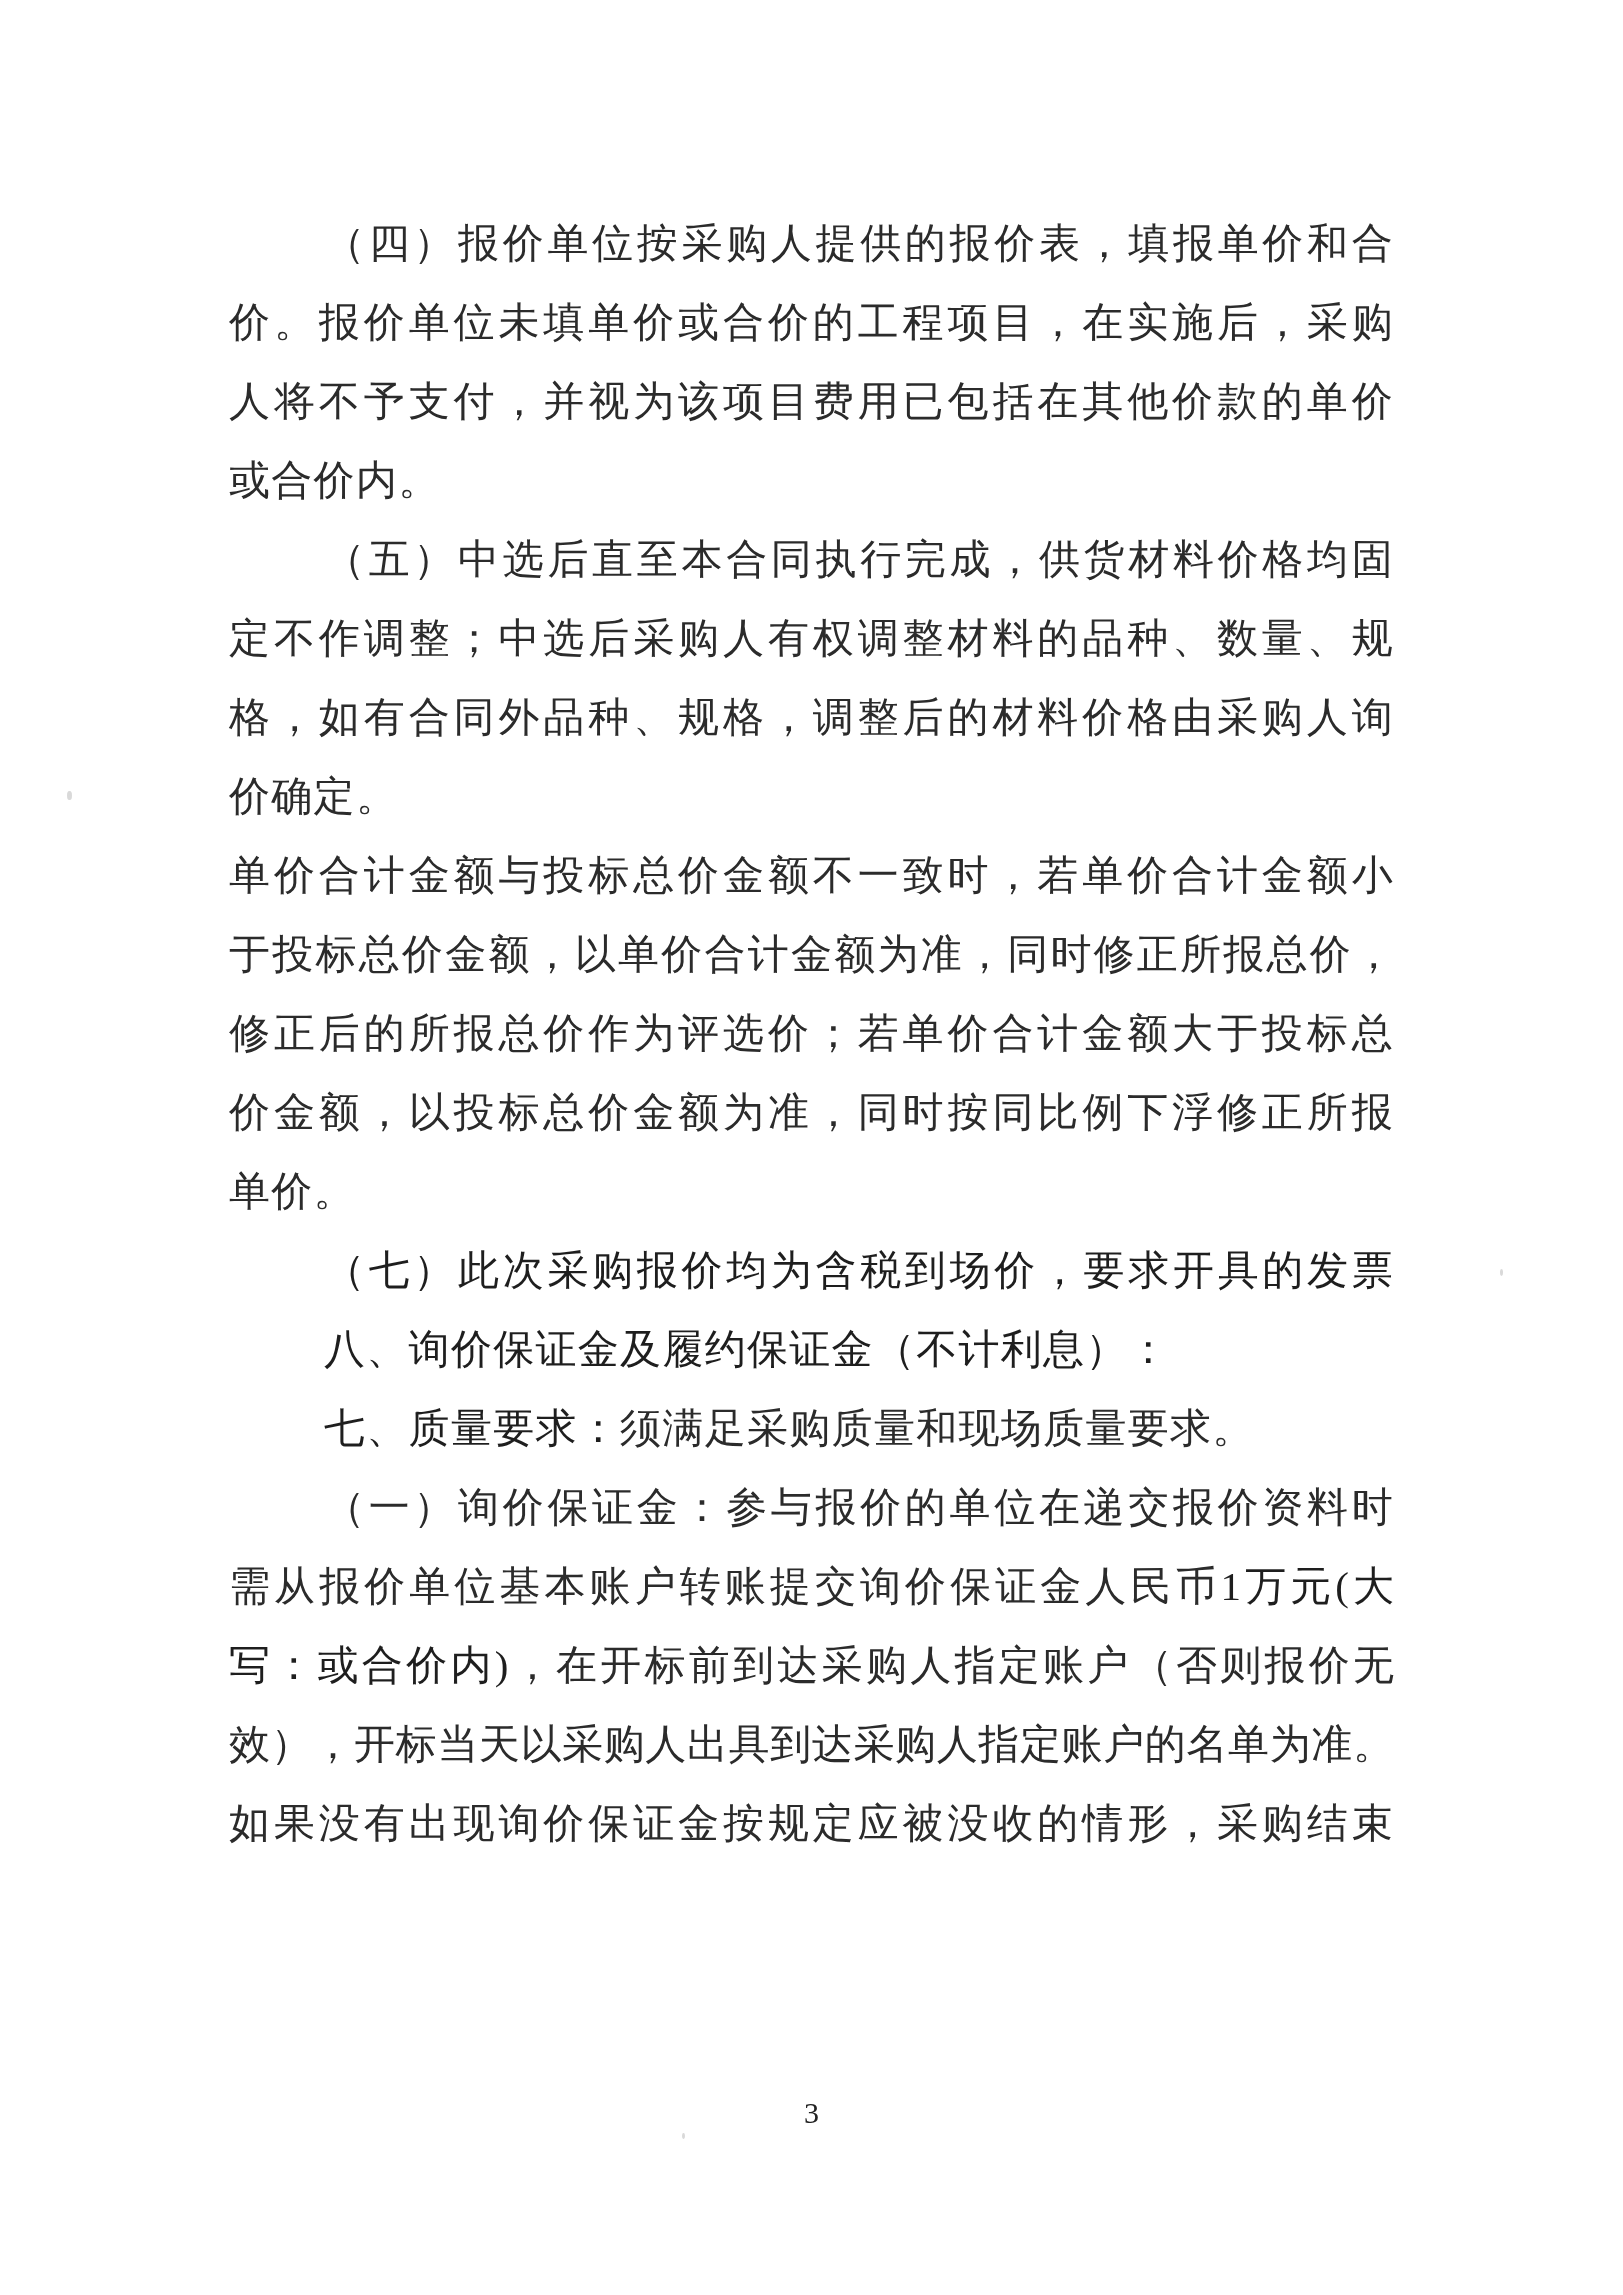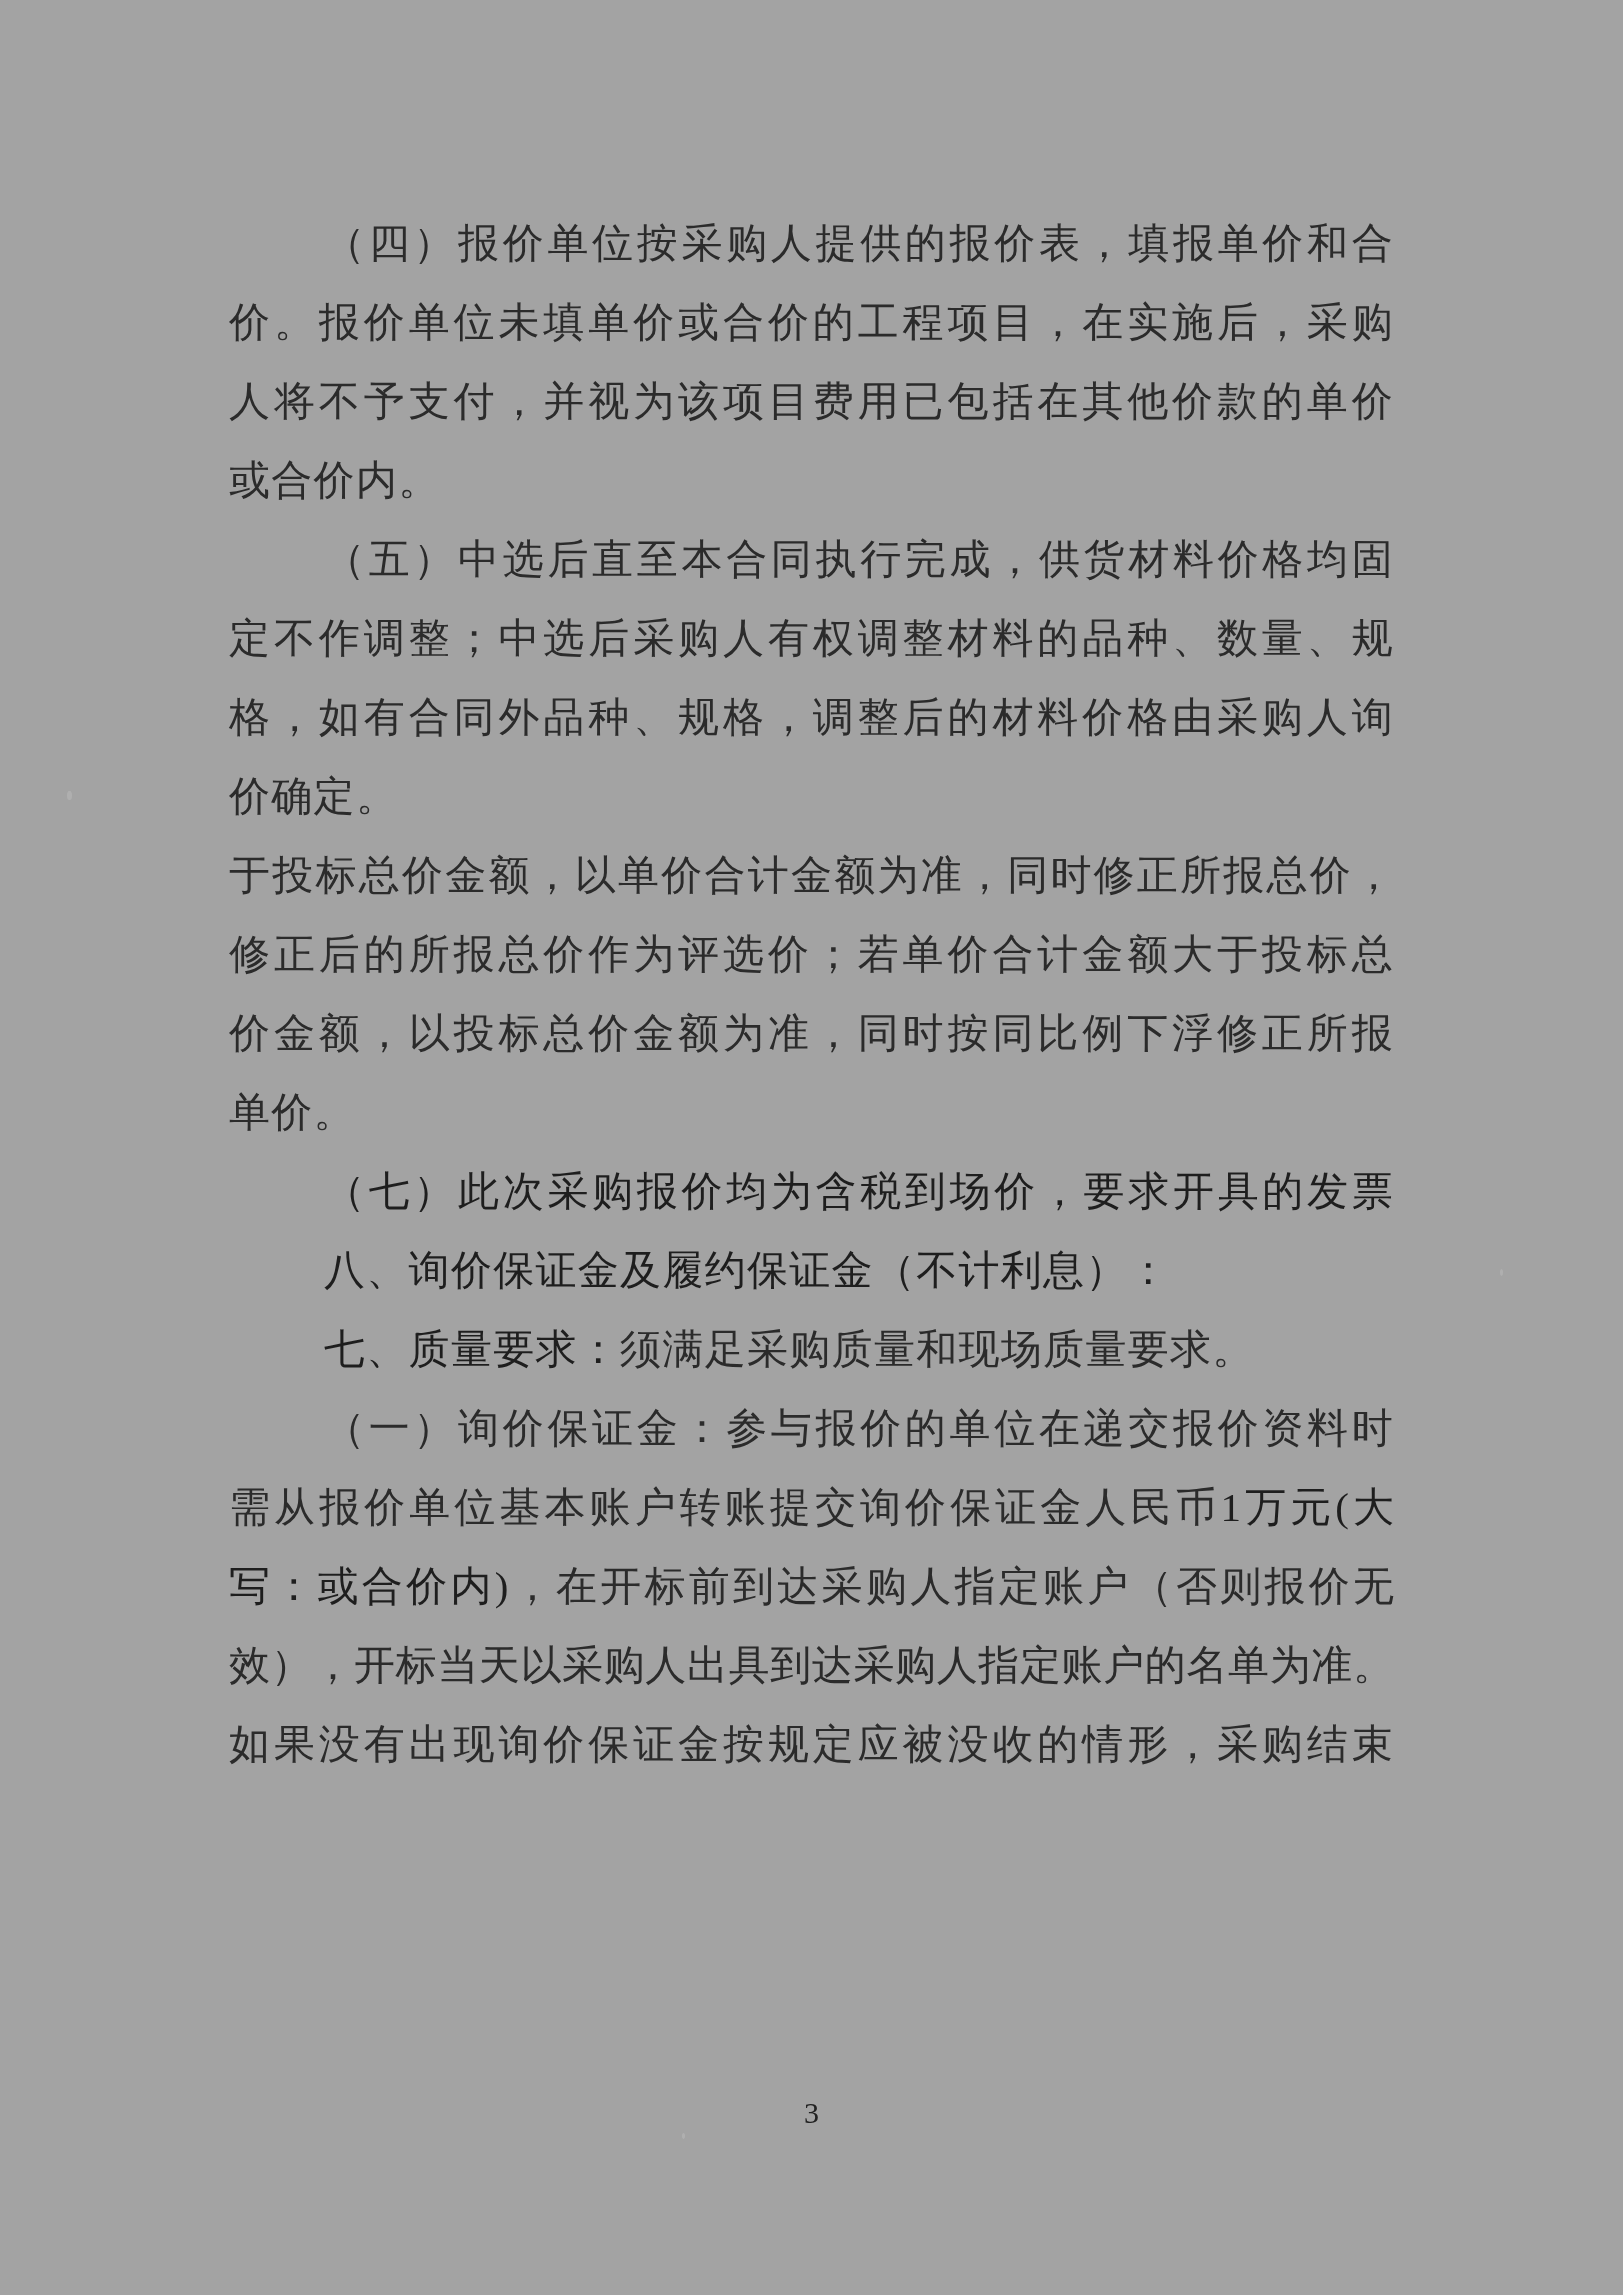--- a/index.html
+++ b/index.html
@@ -5,21 +5,21 @@
   html, body {
     margin: 0;
     padding: 0;
     background: #888;
   }
   .page {
     position: relative;
     width: 1623px;
     height: 2295px;
     margin: 0 auto;
-    background: #a3a3a3;
+    background: #ffffff;
     overflow: hidden;
     font-family: "Liberation Serif", "DejaVu Serif", serif;
   }
   .doc-body {
     position: absolute;
     left: 229px;
     top: 204px;
     width: 1165px;
     font-size: 41px;
     color: #2b2b2b;
@@ -72,20 +72,21 @@
 <div class="page">
   <div class="doc-body">
       <div class="line just indent"><span>（四）报价单位按采购人提供的报价表，填报单价和合</span></div>
       <div class="line just"><span>价。报价单位未填单价或合价的工程项目，在实施后，采购</span></div>
       <div class="line just"><span>人将不予支付，并视为该项目费用已包括在其他价款的单价</span></div>
       <div class="line"><span>或合价内。</span></div>
       <div class="line just indent"><span>（五）中选后直至本合同执行完成，供货材料价格均固</span></div>
       <div class="line just"><span>定不作调整；中选后采购人有权调整材料的品种、数量、规</span></div>
       <div class="line just"><span>格，如有合同外品种、规格，调整后的材料价格由采购人询</span></div>
       <div class="line"><span>价确定。</span></div>
+      <div class="line just"><span>单价合计金额与投标总价金额不一致时，若单价合计金额小</span></div>
       <div class="line just tight"><span>于投标总价金额，以单价合计金额为准，同时修正所报总价，</span></div>
       <div class="line just"><span>修正后的所报总价作为评选价；若单价合计金额大于投标总</span></div>
       <div class="line just"><span>价金额，以投标总价金额为准，同时按同比例下浮修正所报</span></div>
       <div class="line"><span>单价。</span></div>
       <div class="line just indent"><span class="b">（七）此次采购报价均为含税到场价，要求开具的发票</span></div>
       <div class="line indent"><span class="b">八、询价保证金及履约保证金（不计利息）：</span></div>
       <div class="line indent"><span class="b">七、质量要求：</span><span>须满足采购质量和现场质量要求。</span></div>
       <div class="line just indent"><span>（一）询价保证金：参与报价的单位在递交报价资料时</span></div>
       <div class="line just tight"><span>需从报价单位基本账户转账提交询价保证金人民币</span><span class="b">1万元(大</span></div>
       <div class="line just tight"><span class="b">写：或合价内)</span><span>，在开标前到达采购人指定账户（否则报价无</span></div>

